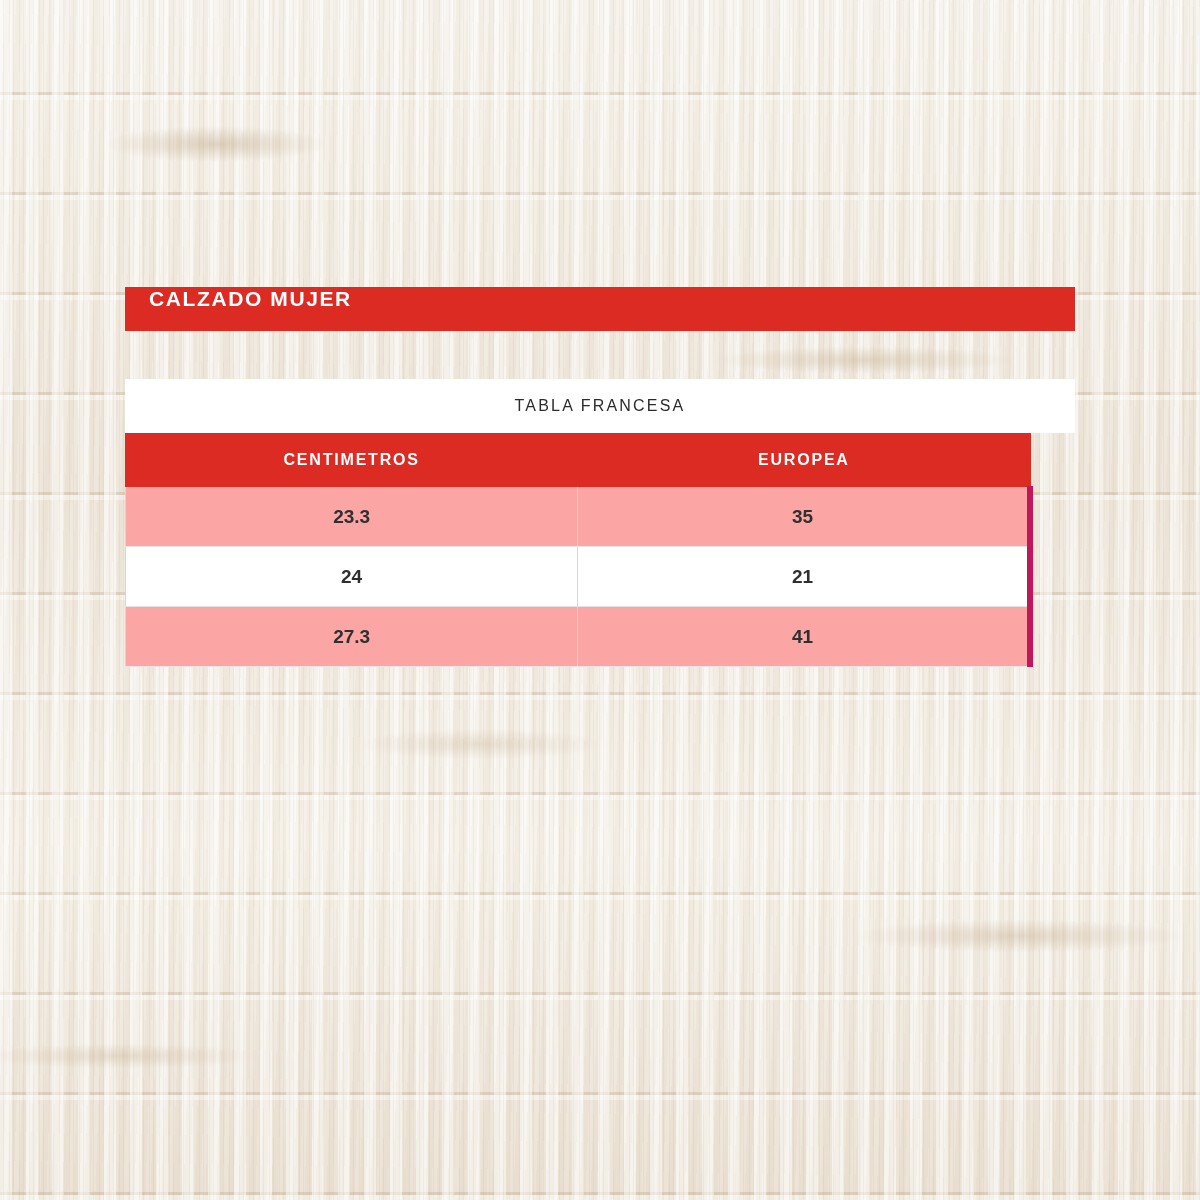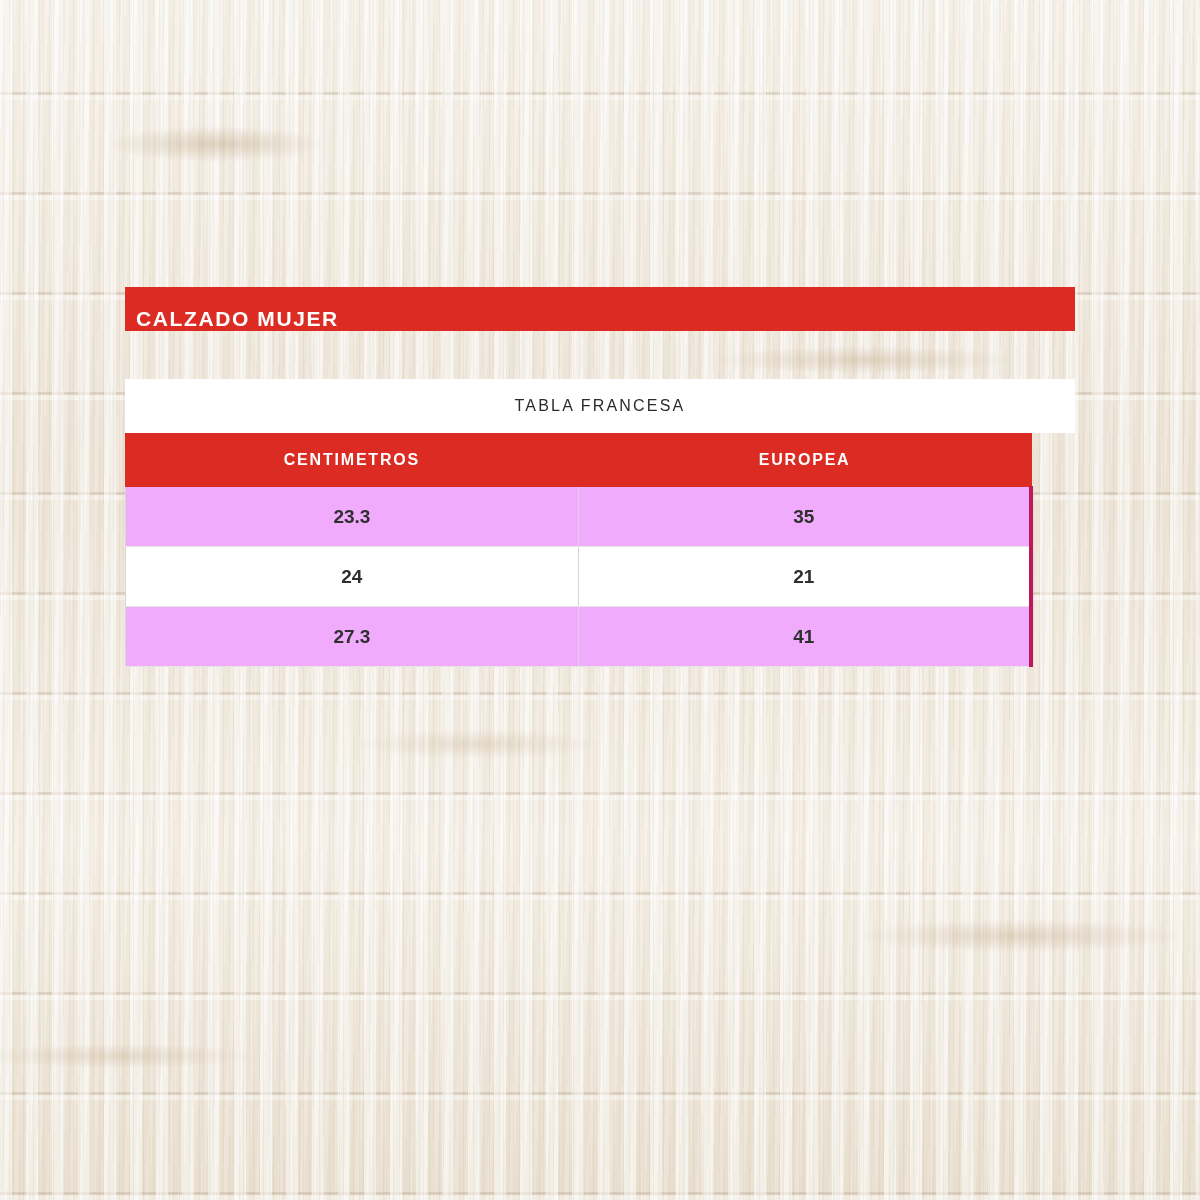--- a/index.html
+++ b/index.html
@@ -80,22 +80,22 @@
     position: absolute;
     left: 125px;
     top: 287px;
     width: 950px;
   }
 
   .title-bar {
     background: #dc2b22;
     height: 44px;
     display: flex;
-    align-items: flex-end;
-    padding-left: 11px;
+    align-items: flex-start;
+    padding-left: 24px;
     box-sizing: border-box;
   }
   .title-bar .title-text {
     color: #ffffff;
     font-size: 21px;
     font-weight: bold;
     letter-spacing: 1.6px;
   }
 
   .gap {
@@ -134,31 +134,31 @@
   table.size-table td {
     height: 57px;
     text-align: center;
     font-size: 19px;
     font-weight: bold;
     color: #2f2f2f;
     border: 1px solid #ffffff;
     border-bottom: 1px solid #e6e6e6;
   }
   table.size-table tr.odd td {
-    background: #f0abfc;
+    background: #fca5a5;
   }
   table.size-table tr.even td {
     background: #ffffff;
   }
   table.size-table td.col-left {
     border-left: 1px solid #d6d6d6;
     border-right: 1px solid #d6d6d6;
   }
   table.size-table td.col-right {
-    border-right: 4px solid #be185d;
+    border-right: 6px solid #be185d;
   }
   table.size-table tr.even td {
     border-top: 1px solid #e2e2e2;
     border-bottom: 1px solid #e2e2e2;
   }
 </style>
 </head>
 <body>
 
 <div class="page">

